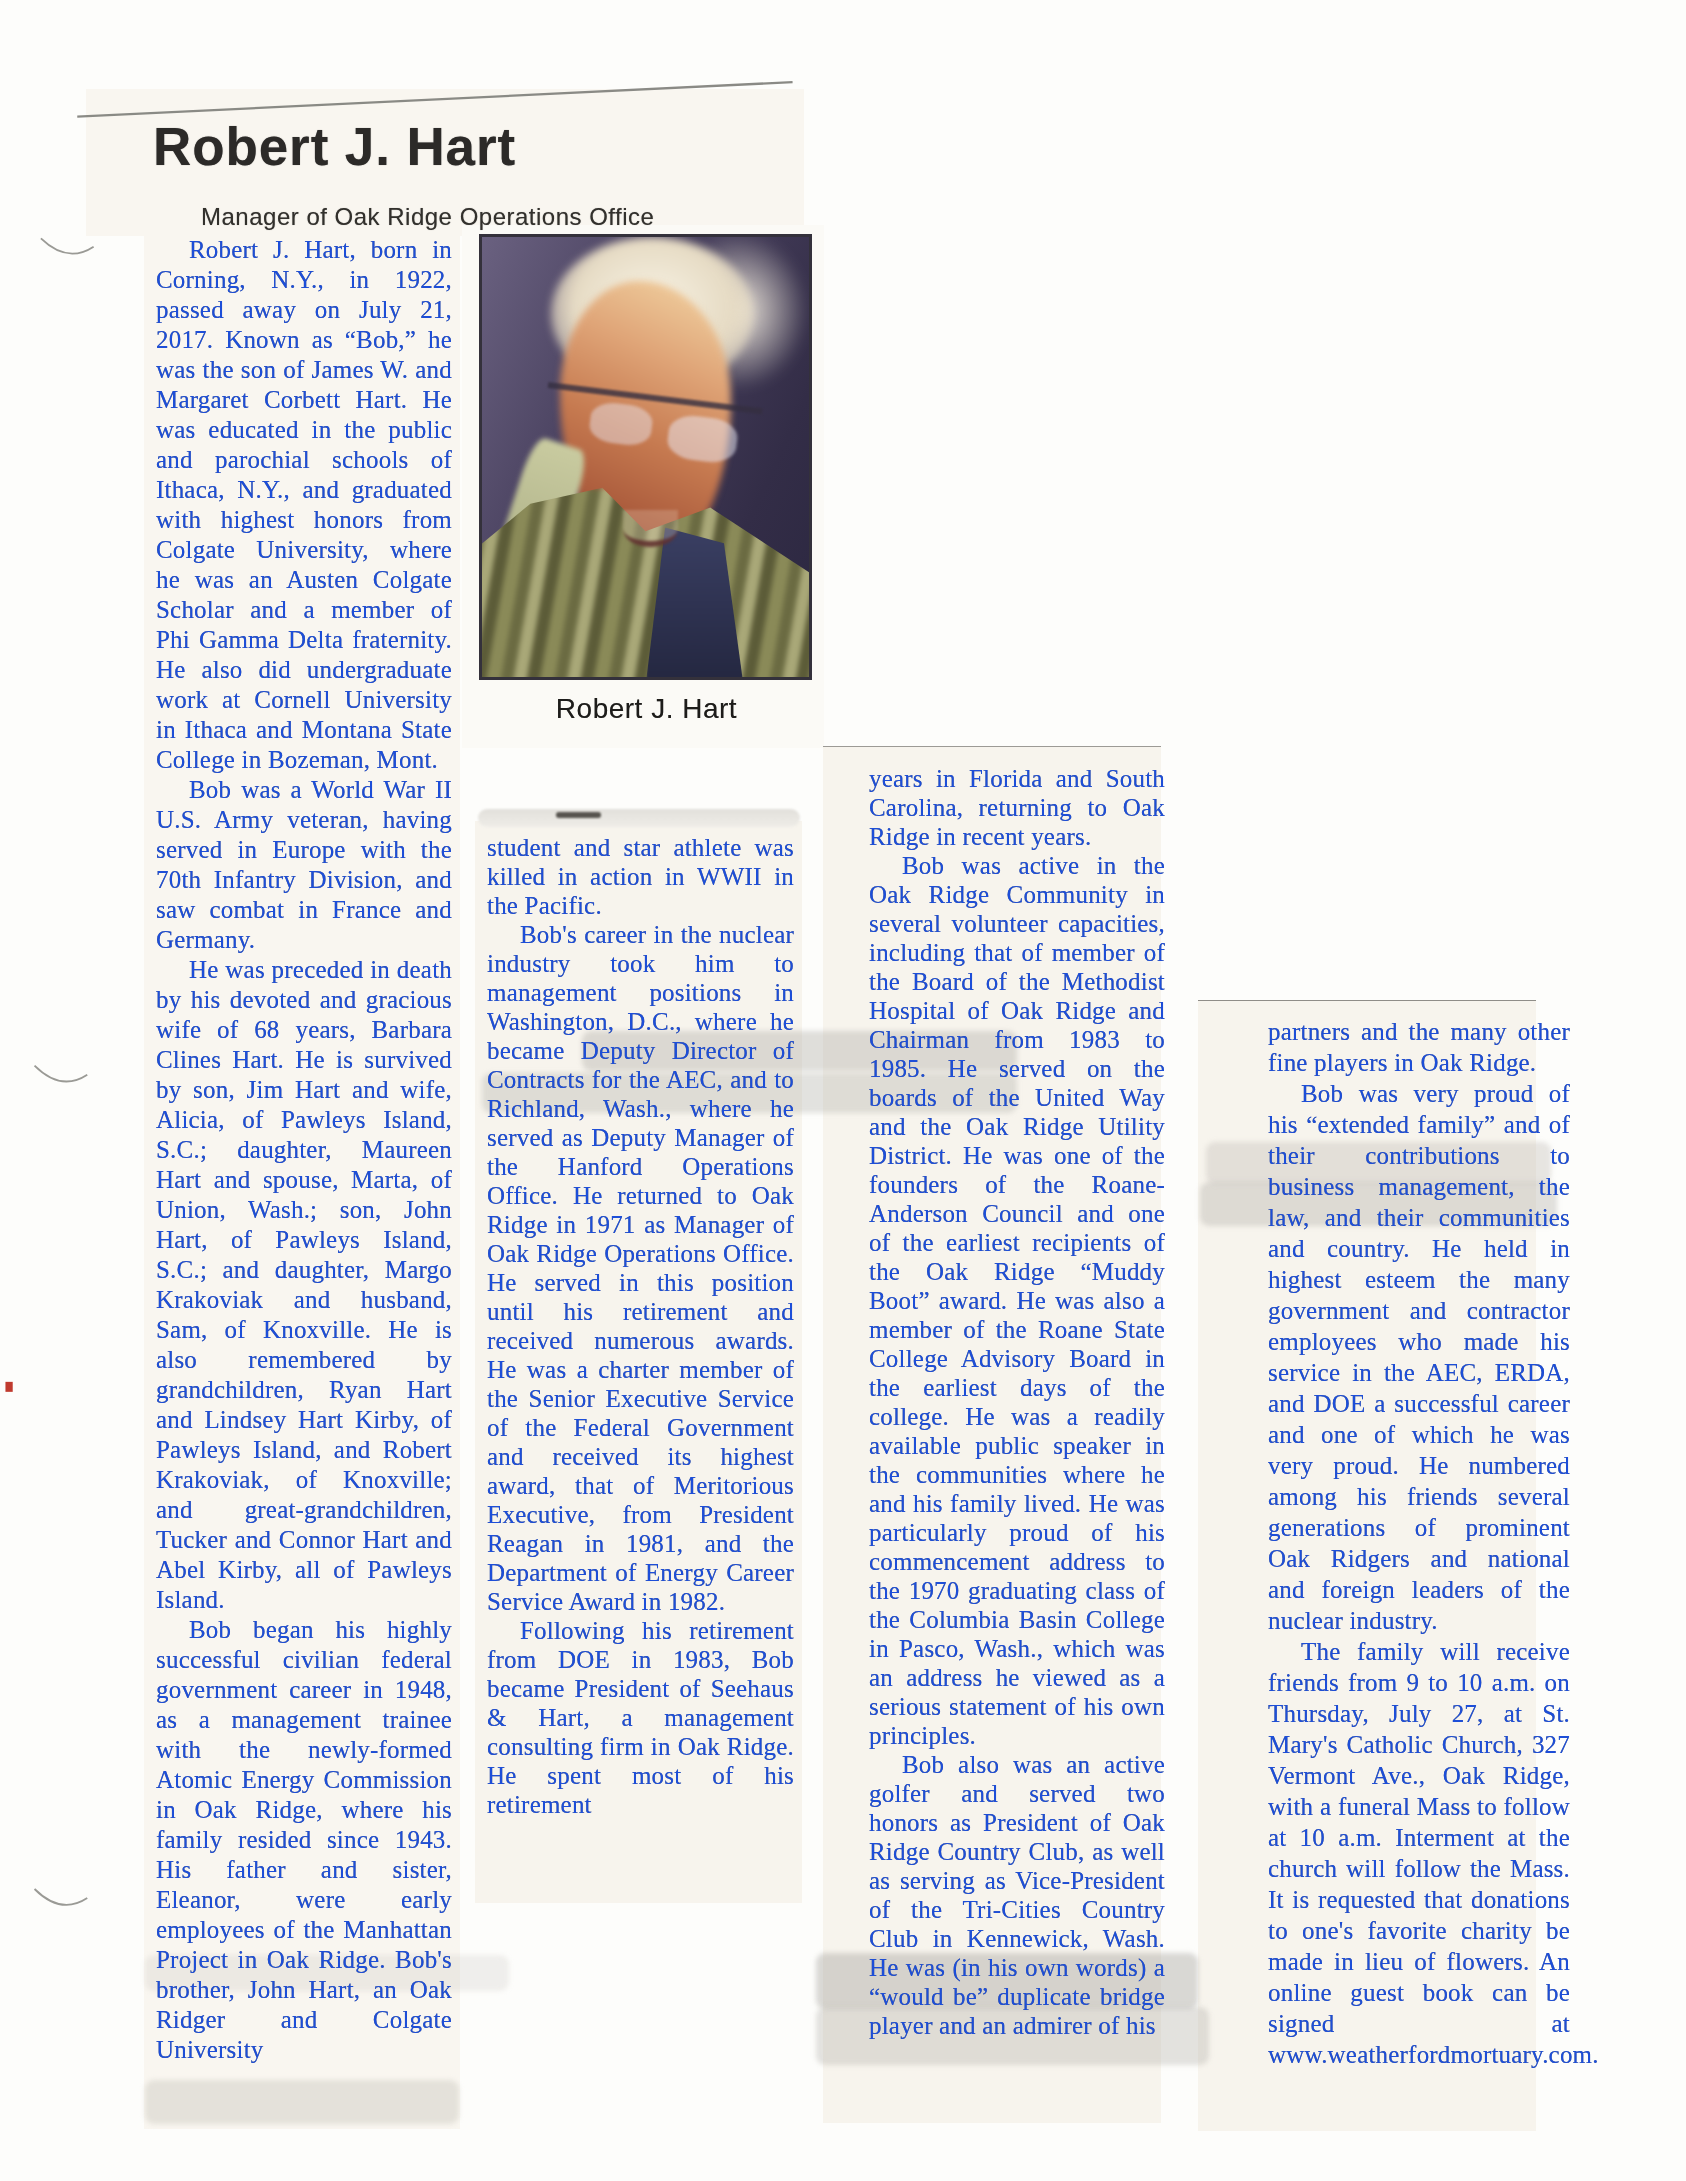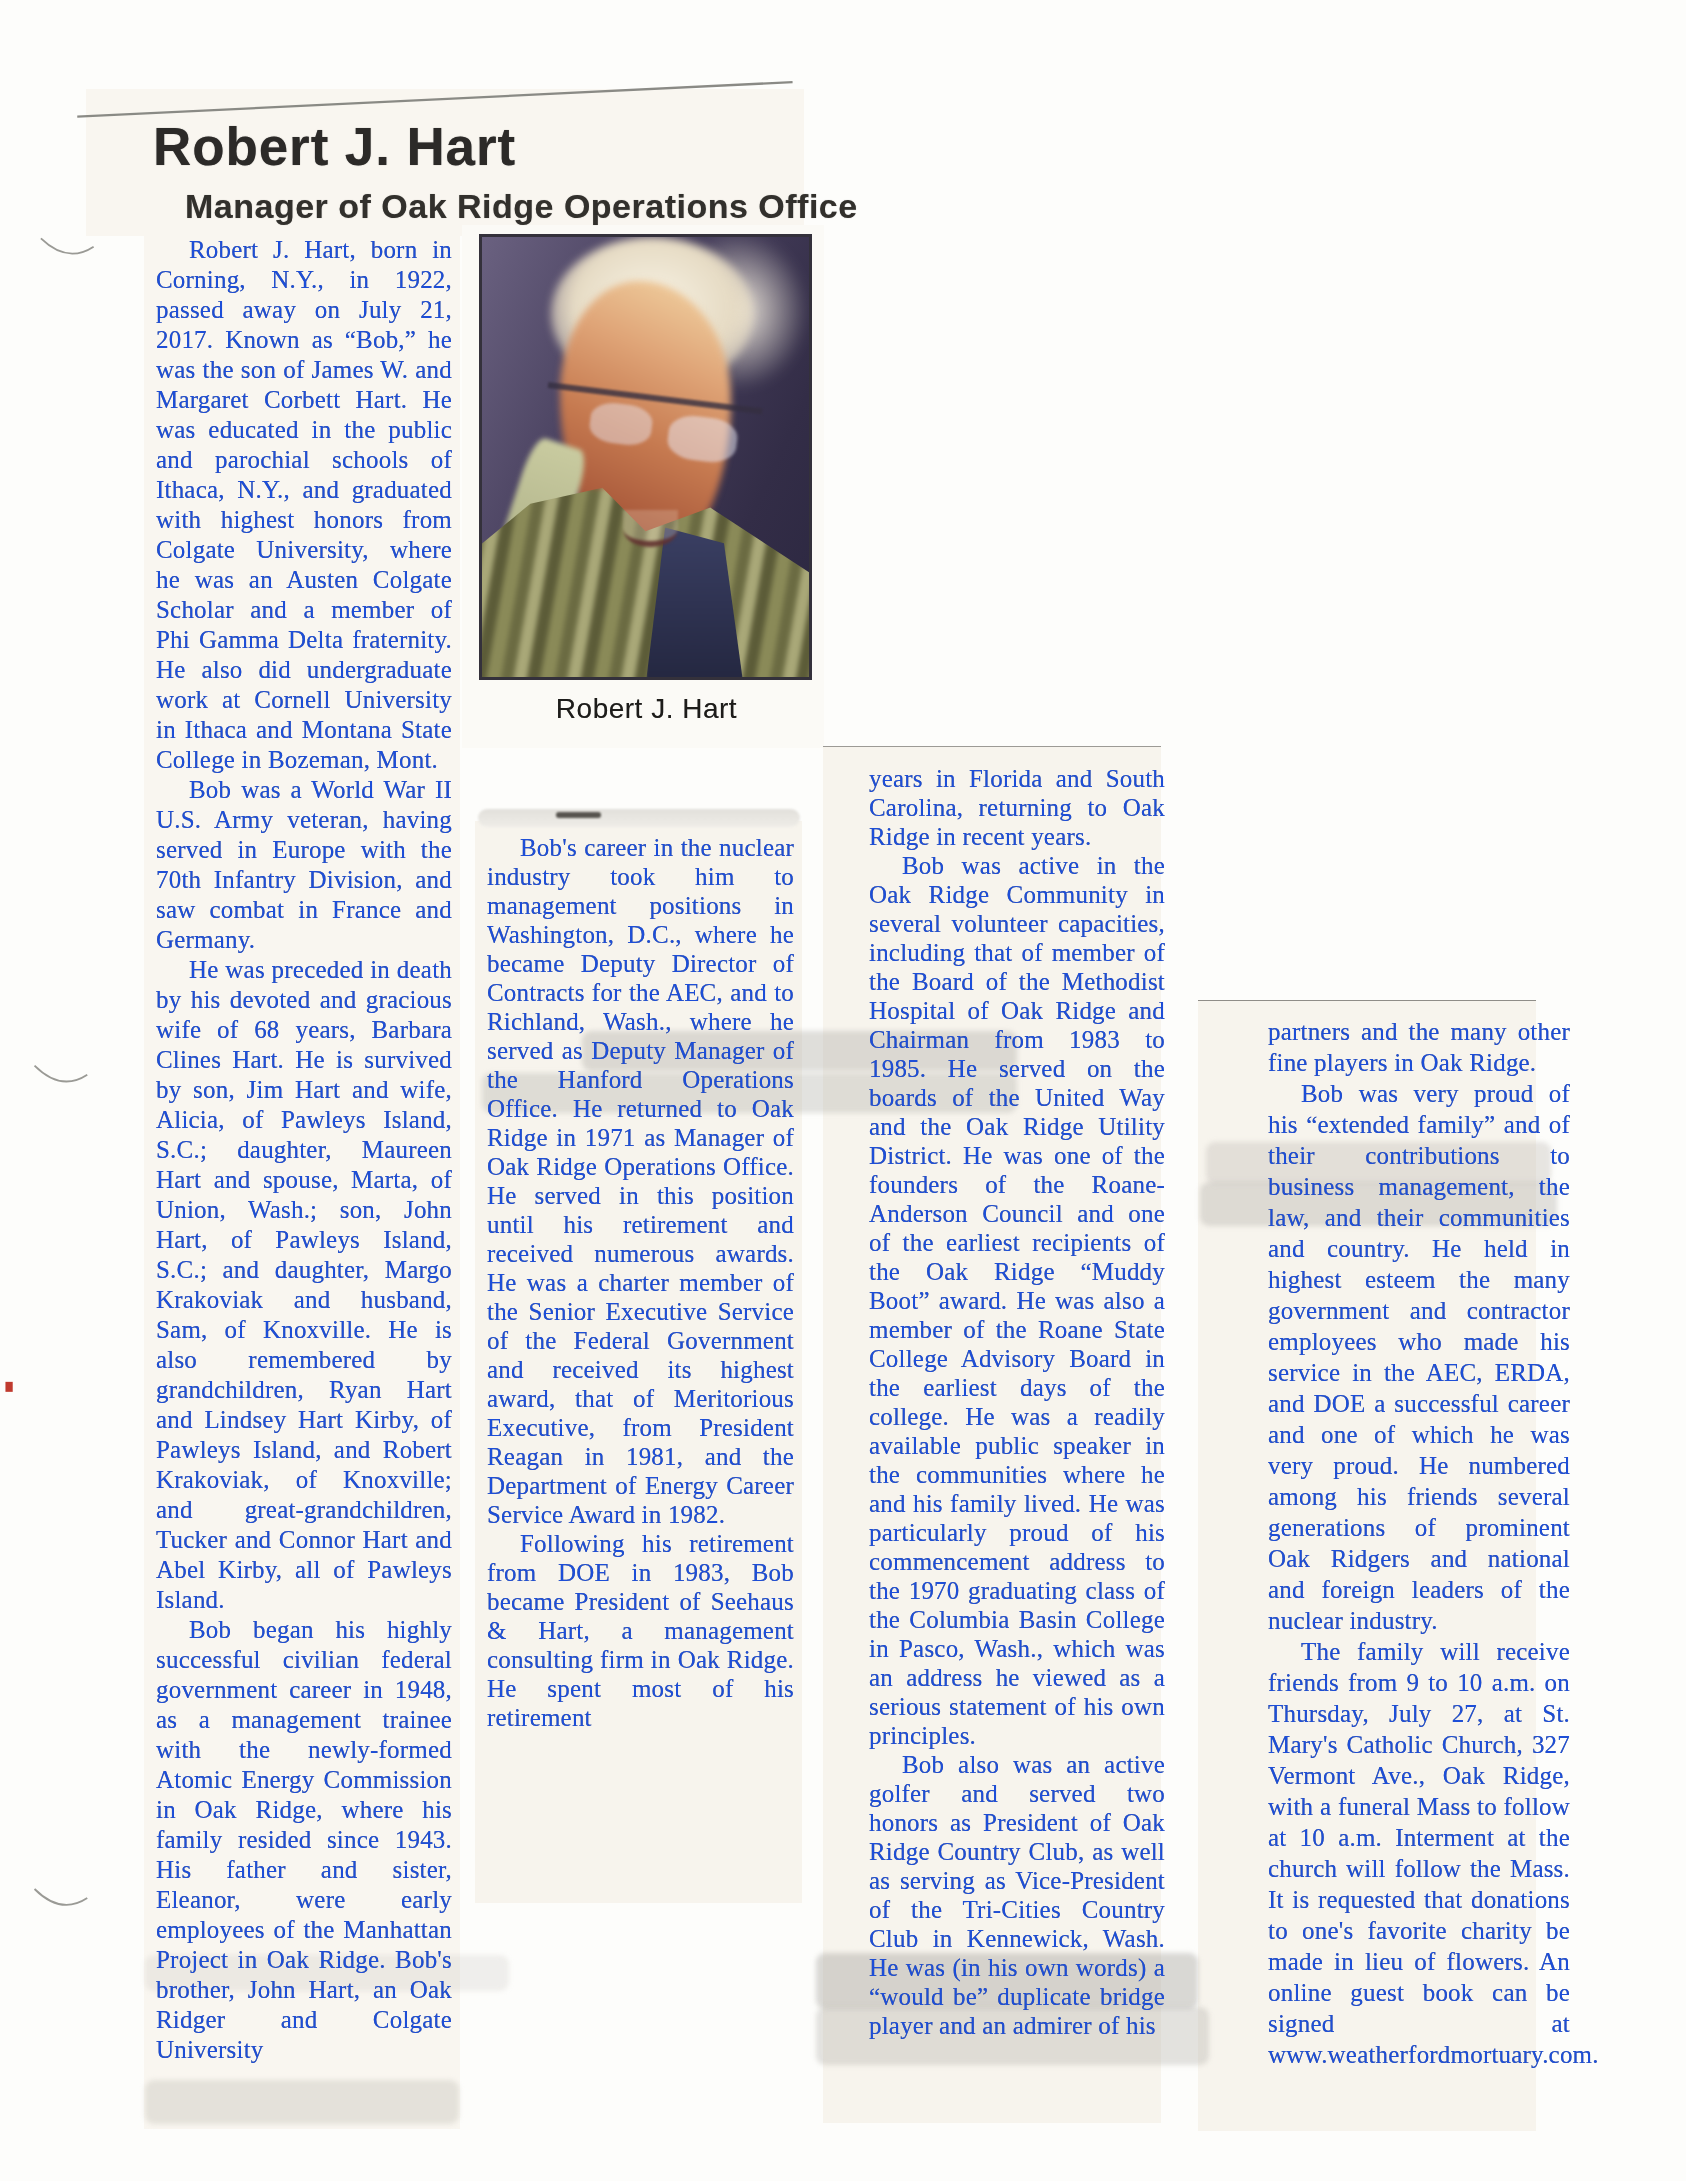--- a/index.html
+++ b/index.html
@@ -16,23 +16,23 @@
   #piece-col3{left:823px;top:746px;width:338px;height:1376px;background:#f7f4ed;border-top:1.8px solid #9c9a95;}
   #piece-col4{left:1198px;top:1000px;width:338px;height:1130px;background:#f7f4ed;border-top:1.8px solid #8f8d88;}
 
   .headline{
     position:absolute;left:153px;top:116px;margin:0;
     font-family:"Liberation Sans", sans-serif;font-weight:700;
     font-size:53px;letter-spacing:0.9px;color:#2c2a28;
     text-shadow:0 0 0.9px rgba(40,40,40,.55);
   }
   .subheadline{
-    position:absolute;left:185px;top:187px;margin:0;
-    font-family:"Liberation Sans", sans-serif;font-weight:700;
-    font-size:34px;letter-spacing:0.5px;color:#32302c;
+    position:absolute;left:185px;top:187px;margin:16px;
+    font-family:"Liberation Sans", sans-serif;font-weight:400;
+    font-size:24px;letter-spacing:0.5px;color:#32302c;
     text-shadow:0 0 0.9px rgba(40,40,40,.45);
   }
 
   .col{
     position:absolute;color:#1d4ed8;font-size:25px;
     text-align:justify;letter-spacing:0.2px;
     hyphens:auto;-webkit-hyphens:auto;
     text-shadow:0 0 0.6px rgba(25,25,25,.55);
   }
   .col p{margin:0;}
@@ -147,20 +147,21 @@
   <p class="caption">Robert J. Hart</p>
 
   <div class="col" id="col1">
     <p class="indent">Robert J. Hart, born in Corning, N.Y., in 1922, passed away on July 21, 2017. Known as “Bob,” he was the son of James W. and Margaret Corbett Hart. He was educated in the public and parochial schools of Ithaca, N.Y., and graduated with highest honors from Colgate University, where he was an Austen Colgate Scholar and a member of Phi Gamma Delta fraternity. He also did undergraduate work at Cornell University in Ithaca and Montana State College in Bozeman, Mont.</p>
     <p class="indent">Bob was a World War II U.S. Army veteran, having served in Europe with the 70th Infantry Division, and saw combat in France and Germany.</p>
     <p class="indent">He was preceded in death by his devoted and gracious wife of 68 years, Barbara Clines Hart. He is survived by son, Jim Hart and wife, Alicia, of Pawleys Island, S.C.; daughter, Maureen Hart and spouse, Marta, of Union, Wash.; son, John Hart, of Pawleys Island, S.C.; and daughter, Margo Krakoviak and husband, Sam, of Knoxville. He is also remembered by grandchildren, Ryan Hart and Lindsey Hart Kirby, of Pawleys Island, and Robert Krakoviak, of Knoxville; and great-grandchildren, Tucker and Connor Hart and Abel Kirby, all of Pawleys Island.</p>
     <p class="indent">Bob began his highly successful civilian federal government career in 1948, as a management trainee with the newly-formed Atomic Energy Commission in Oak Ridge, where his family resided since 1943. His father and sister, Eleanor, were early employees of the Manhattan Project in Oak Ridge. Bob's brother, John Hart, an Oak Ridger and Colgate University</p>
   </div>
 
   <div class="col" id="col2">
+    <p>student and star athlete was killed in action in WWII in the Pacific.</p>
     <p class="indent">Bob's career in the nuclear industry took him to management positions in Washington, D.C., where he became Deputy Director of Contracts for the AEC, and to Richland, Wash., where he served as Deputy Manager of the Hanford Operations Office. He returned to Oak Ridge in 1971 as Manager of Oak Ridge Operations Office. He served in this position until his retirement and received numerous awards. He was a charter member of the Senior Executive Service of the Federal Government and received its highest award, that of Meritorious Executive, from President Reagan in 1981, and the Department of Energy Career Service Award in 1982.</p>
     <p class="indent">Following his retirement from DOE in 1983, Bob became President of Seehaus &amp; Hart, a management consulting firm in Oak Ridge. He spent most of his retirement</p>
   </div>
 
   <div class="col" id="col3">
     <p>years in Florida and South Carolina, returning to Oak Ridge in recent years.</p>
     <p class="indent">Bob was active in the Oak Ridge Community in several volunteer capacities, including that of member of the Board of the Methodist Hospital of Oak Ridge and Chairman from 1983 to 1985. He served on the boards of the United Way and the Oak Ridge Utility District. He was one of the founders of the Roane-Anderson Council and one of the earliest recipients of the Oak Ridge “Muddy Boot” award. He was also a member of the Roane State College Advisory Board in the earliest days of the college. He was a readily available public speaker in the communities where he and his family lived. He was particularly proud of his commencement address to the 1970 graduating class of the Columbia Basin College in Pasco, Wash., which was an address he viewed as a serious statement of his own principles.</p>
     <p class="indent">Bob also was an active golfer and served two honors as President of Oak Ridge Country Club, as well as serving as Vice-President of the Tri-Cities Country Club in Kennewick, Wash. He was (in his own words) a “would be” duplicate bridge player and an admirer of his</p>
   </div>
 

